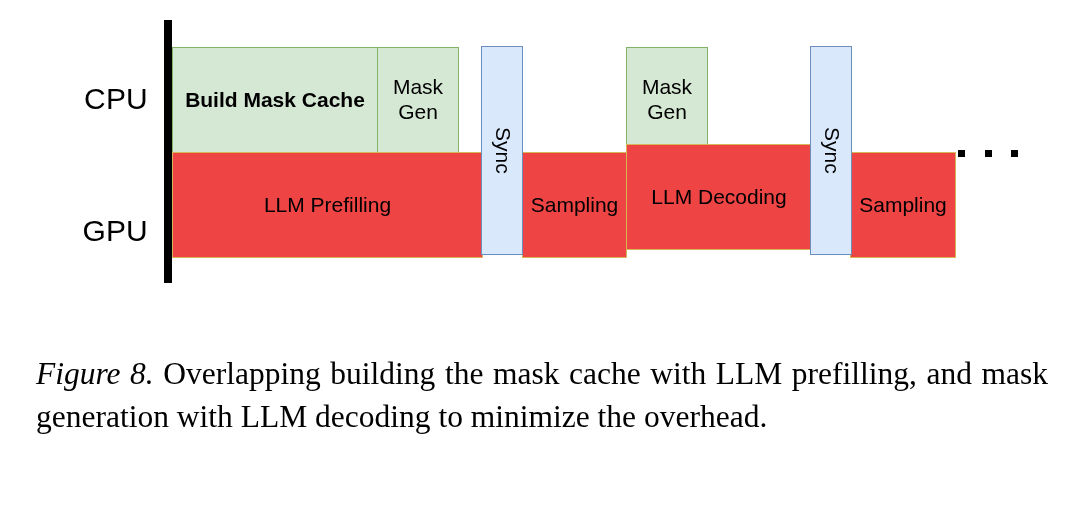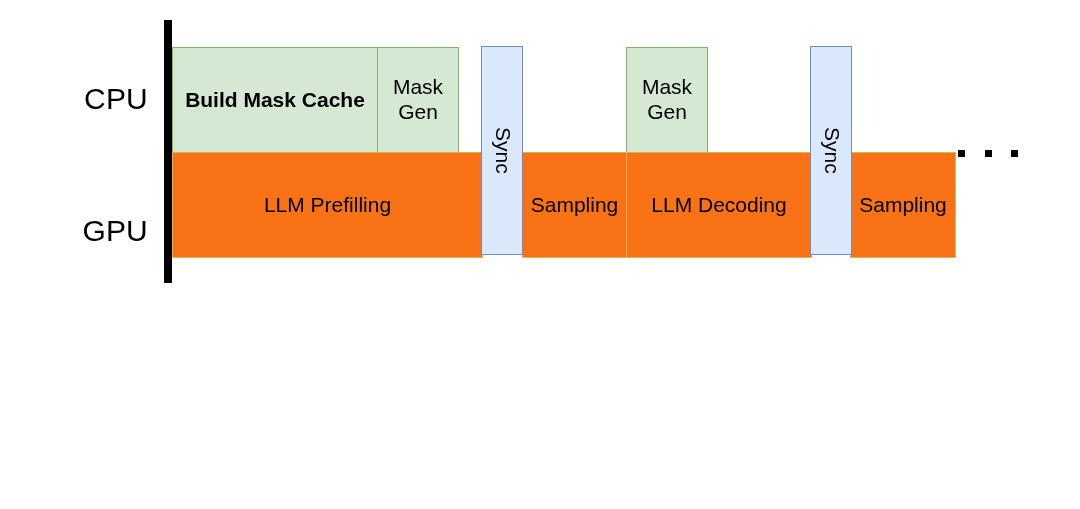--- a/index.html
+++ b/index.html
@@ -62,42 +62,42 @@
     font-size: 21px;
     color: #000000;
     line-height: 1.18;
   }
 
   .block.green {
     background: #d5e8d4;
     border: 1.6px solid #82b366;
   }
   .block.yellow {
-    background: #f97316;
+    background: #ef4444;
     border: 1.6px solid #d6b656;
   }
   .block.blue {
     background: #dae8fc;
     border: 1.8px solid #6c8ebf;
   }
   .block.vertical span {
     display: block;
     transform: rotate(90deg);
     white-space: nowrap;
   }
 
   
   .b-build-mask-cache { left: 172px; top: 47px;  width: 206px; height: 106px; font-weight: bold; }
   .b-mask-gen-1       { left: 377px; top: 47px;  width: 82px;  height: 106px; }
   .b-mask-gen-2       { left: 626px; top: 47px;  width: 82px;  height: 106px; }
 
   
   .b-llm-prefilling   { left: 172px; top: 152px; width: 311px; height: 106px; }
   .b-sampling-1       { left: 522px; top: 152px; width: 105px; height: 106px; }
-  .b-llm-decoding     { left: 626px; top: 152px; width: 186px; height: 106px; }
+  .b-llm-decoding     { left: 626px; top: 144px; width: 186px; height: 106px; }
   .b-sampling-2       { left: 850px; top: 152px; width: 106px; height: 106px; }
 
   
   .b-sync-1 { left: 481px; top: 46px; width: 42px; height: 209px; z-index: 3; }
   .b-sync-2 { left: 810px; top: 46px; width: 42px; height: 209px; z-index: 3; }
 
   .ellipsis {
     position: absolute;
     top: 143px;
     left: 958px;
@@ -161,14 +161,15 @@
       </div>
 
     <div class="ellipsis">
       <i></i>
         <i></i>
         <i></i>
     </div>
 
   </div>
 
+  <div class="caption"><span class="fig-label">Figure 8.</span> <span>Overlapping building the mask cache with LLM prefilling, and mask generation with LLM decoding to minimize the overhead.</span></div>
 
 </div>
 
 </body></html>

